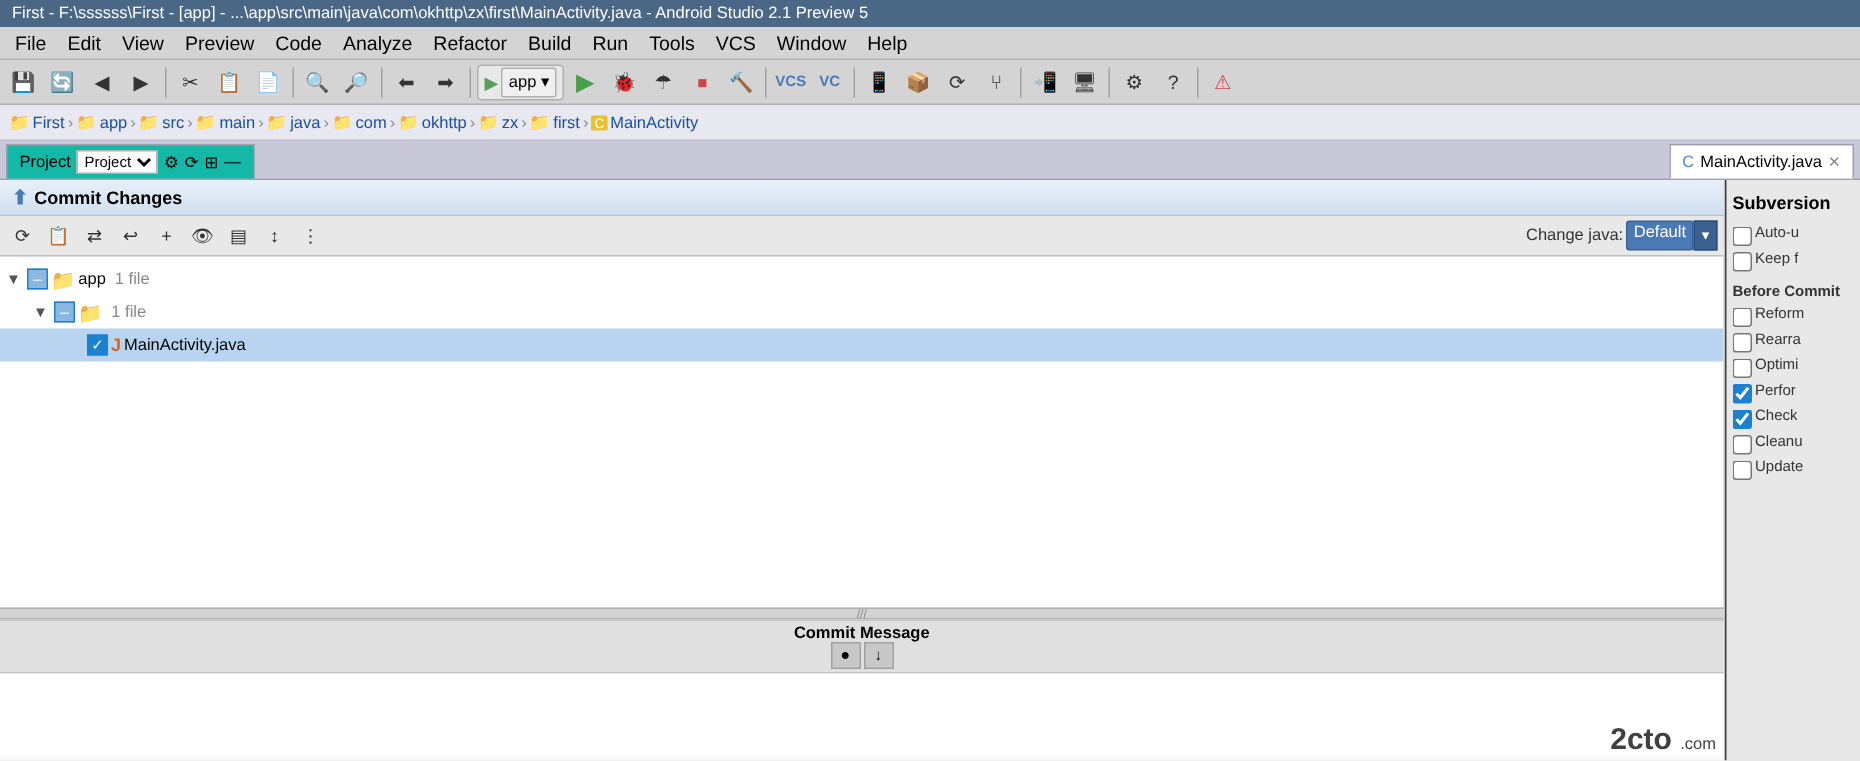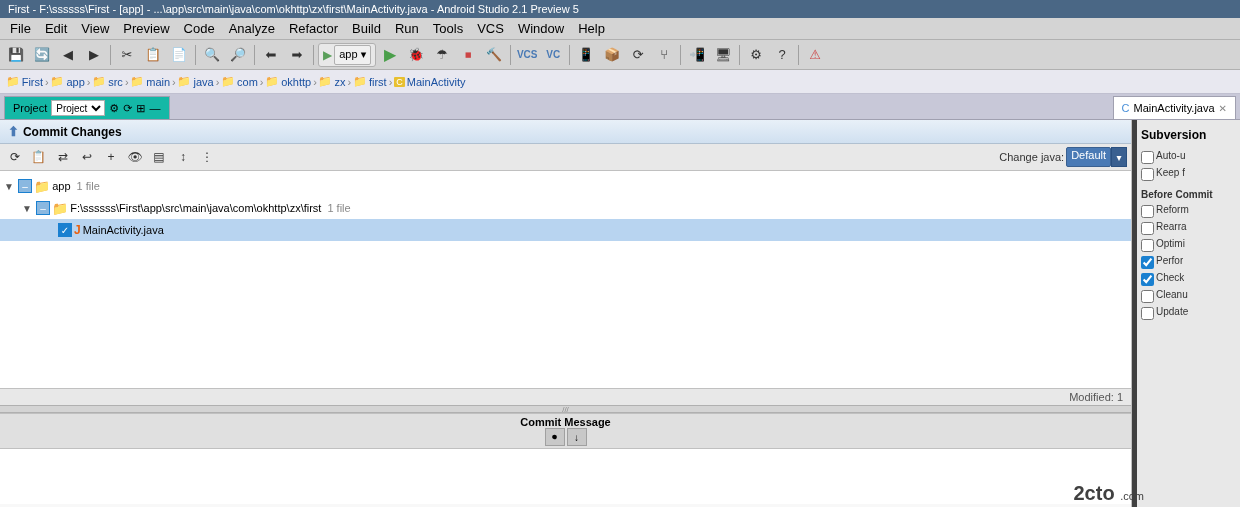--- a/index.html
+++ b/index.html
@@ -282,23 +282,23 @@
       background: #fff;
       border: none;
       padding: 4px;
       font-size: 11px;
       resize: none;
       font-family: inherit;
     }
 
     
     .right-panel {
-      width: 108px;
+      width: 90px;
       background: #e8e8e8;
-      border-left: 5px solid #404040;
+      border-left: 1px solid #404040;
       padding: 8px 4px;
       font-size: 11px;
       overflow: hidden;
     }
     .right-panel-title {
       font-weight: bold;
       font-size: 12px;
       margin-bottom: 8px;
       white-space: nowrap;
       overflow: hidden;
@@ -505,37 +505,33 @@
         <span class="tree-folder-icon">📁</span>
         <span class="tree-label">app</span>
         <span class="tree-count">1 file</span>
       </div>
 
       <div class="tree-row">
         <div class="tree-indent"></div>
         <span class="tree-arrow">▼</span>
         <div class="tree-check partial">–</div>
         <span class="tree-folder-icon">📁</span>
-        <span class="tree-label">F:\ssssss\First\app\src\main\java\com\okhttp\zx\first</span>
         <span class="tree-count">1 file</span>
       </div>
 
       <div class="tree-row selected">
         <div class="tree-indent"></div>
         <div class="tree-indent"></div>
         <div class="tree-indent"></div>
         <div class="tree-check checked">✓</div>
         <span style="color:#e86010;font-size:12px;font-weight:bold;">J</span>
         <span class="tree-label">MainActivity.java</span>
       </div>
     </div>
 
-    <div class="modified-bar">
-      <span>Modified: 1</span>
-    </div>
 
     <div class="h-divider">///</div>
 
     <div class="commit-message-area">
       <div class="commit-message-header">
         <span>Commit Message</span>
         <div class="commit-message-btns">
           <button class="msg-btn">⏺</button>
           <button class="msg-btn">↓</button>
         </div>

